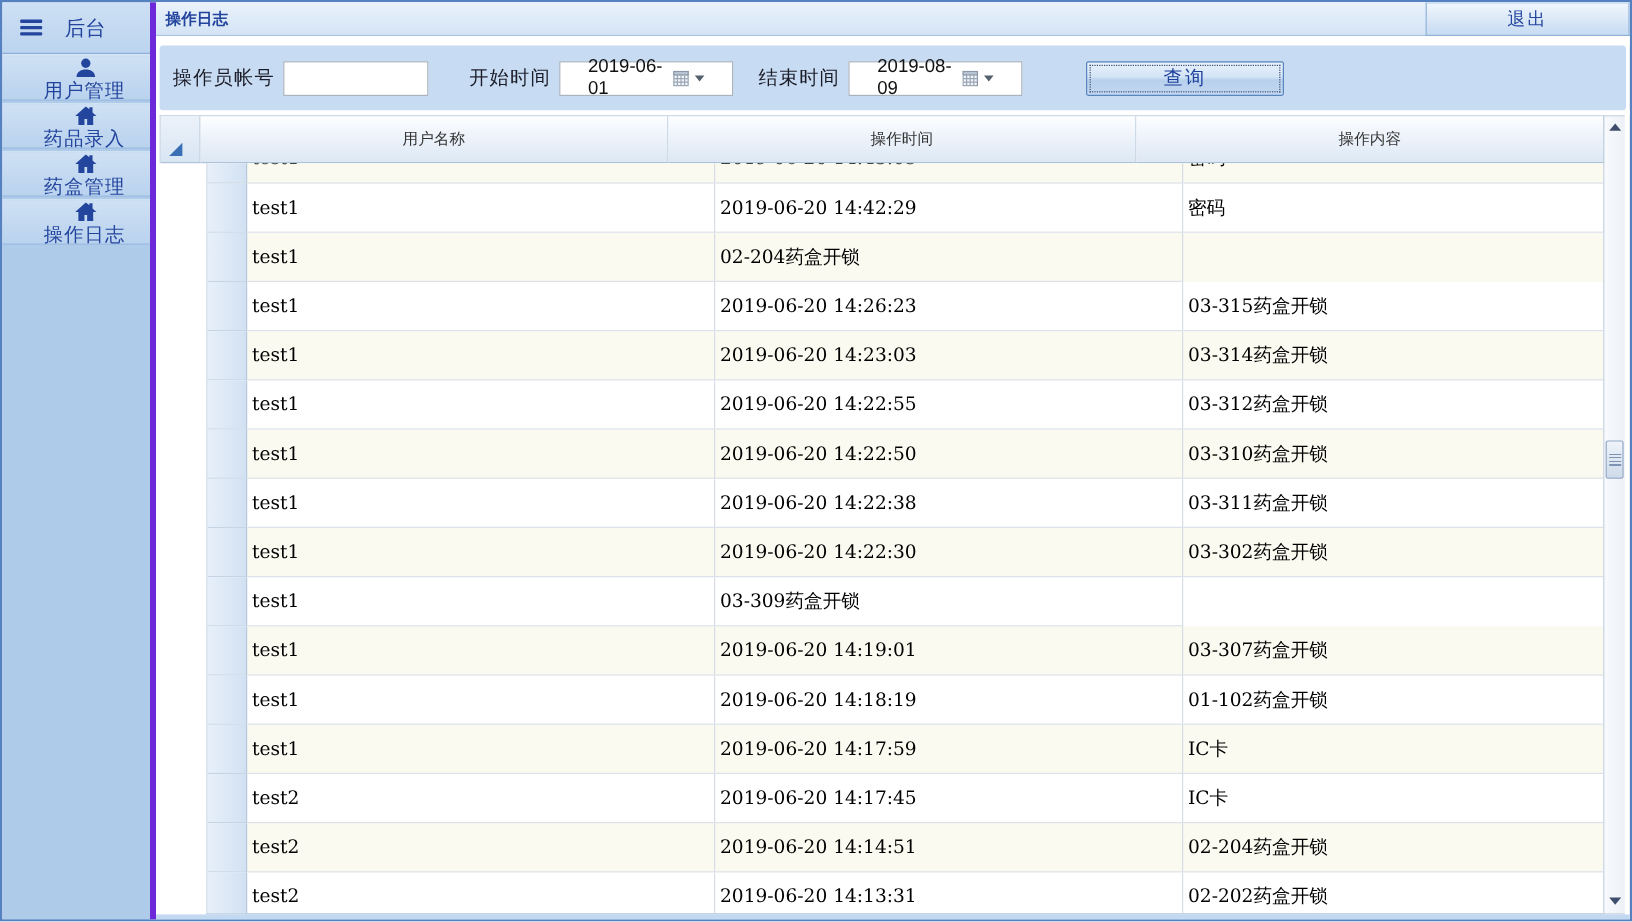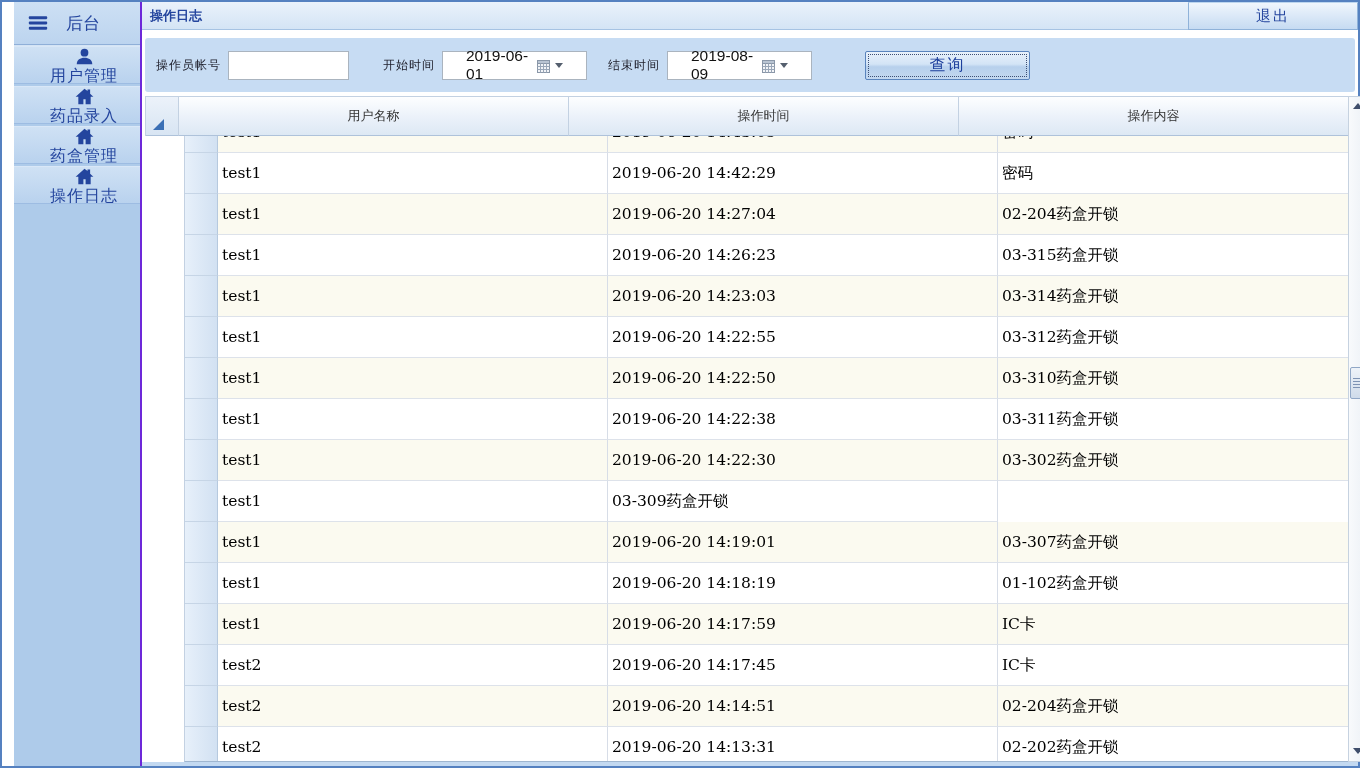--- a/index.html
+++ b/index.html
@@ -8,22 +8,22 @@
   .window {
     width:1360px; height:768px;
     border:2px solid var(--window-border, #5581c0);
     display:flex; background:#fff;
   }
 
   
   .sidebar {
     width:128px; flex:0 0 128px; height:100%;
     background:var(--sidebar-bg, #aecbea);
-    border-right:2px solid #6d28d9;
-    display:flex; flex-direction:column;margin-left:12px;
+    border-right:5px solid #6d28d9;
+    display:flex; flex-direction:column;
   }
   .side-header {
     height:42px; display:flex; align-items:center;
     background:linear-gradient(180deg,#cde0f4,#bcd4ef);
     cursor:pointer;
   }
   .side-sep { height:2px; border-top:1px solid #8fafd8; border-bottom:1px solid #d4e4f5; }
   .hamburger { width:26px; height:20px; margin-left:11px; color:#24459e; }
   .hamburger svg { width:100%; height:100%; fill:currentColor; }
   .side-header-label { margin-left:15px; font-size:17px; color:var(--accent-text,#24459e); }
@@ -60,21 +60,21 @@
 
   .gap8 { height:8px; flex:0 0 8px; background:#fff; }
   .gap4 { height:4px; flex:0 0 4px; background:#fff; }
 
   
   .filter-bar {
     height:54px; flex:0 0 54px; margin:0 3px; border-radius:3px;
     background:var(--filter-bar-bg,#c7dcf3);
     display:flex; align-items:center; padding-left:11px;
   }
-  .f-label { font-size:12px; color:#1c1c28; letter-spacing:1px; }
+  .f-label { font-size:16px; color:#1c1c28; letter-spacing:1px; }
   .account-input {
     width:121px; height:29px; margin-left:7px;
     border:1px solid #aab4bf; background:#fff;
     font-size:15px; padding:0 5px; font-family:"Liberation Sans",sans-serif;
   }
   .date-field {
     width:145px; height:29px; margin-left:7px; background:#fff;
     border:1px solid #aab4bf; display:flex; align-items:center;
     padding:0 23px; cursor:pointer;
   }
@@ -274,21 +274,20 @@
             </div>
             <div class="grid-row">
               <div class="cell selcell"></div>
               <div class="cell">test1</div>
               <div class="cell">2019-06-20 14:42:29</div>
               <div class="cell">密码</div>
             </div>
             <div class="grid-row">
               <div class="cell selcell"></div>
               <div class="cell">test1</div>
-              <div class="cell">2019-06-20 14:27:04</div>
               <div class="cell">02-204药盒开锁</div>
             </div>
             <div class="grid-row">
               <div class="cell selcell"></div>
               <div class="cell">test1</div>
               <div class="cell">2019-06-20 14:26:23</div>
               <div class="cell">03-315药盒开锁</div>
             </div>
             <div class="grid-row">
               <div class="cell selcell"></div>

